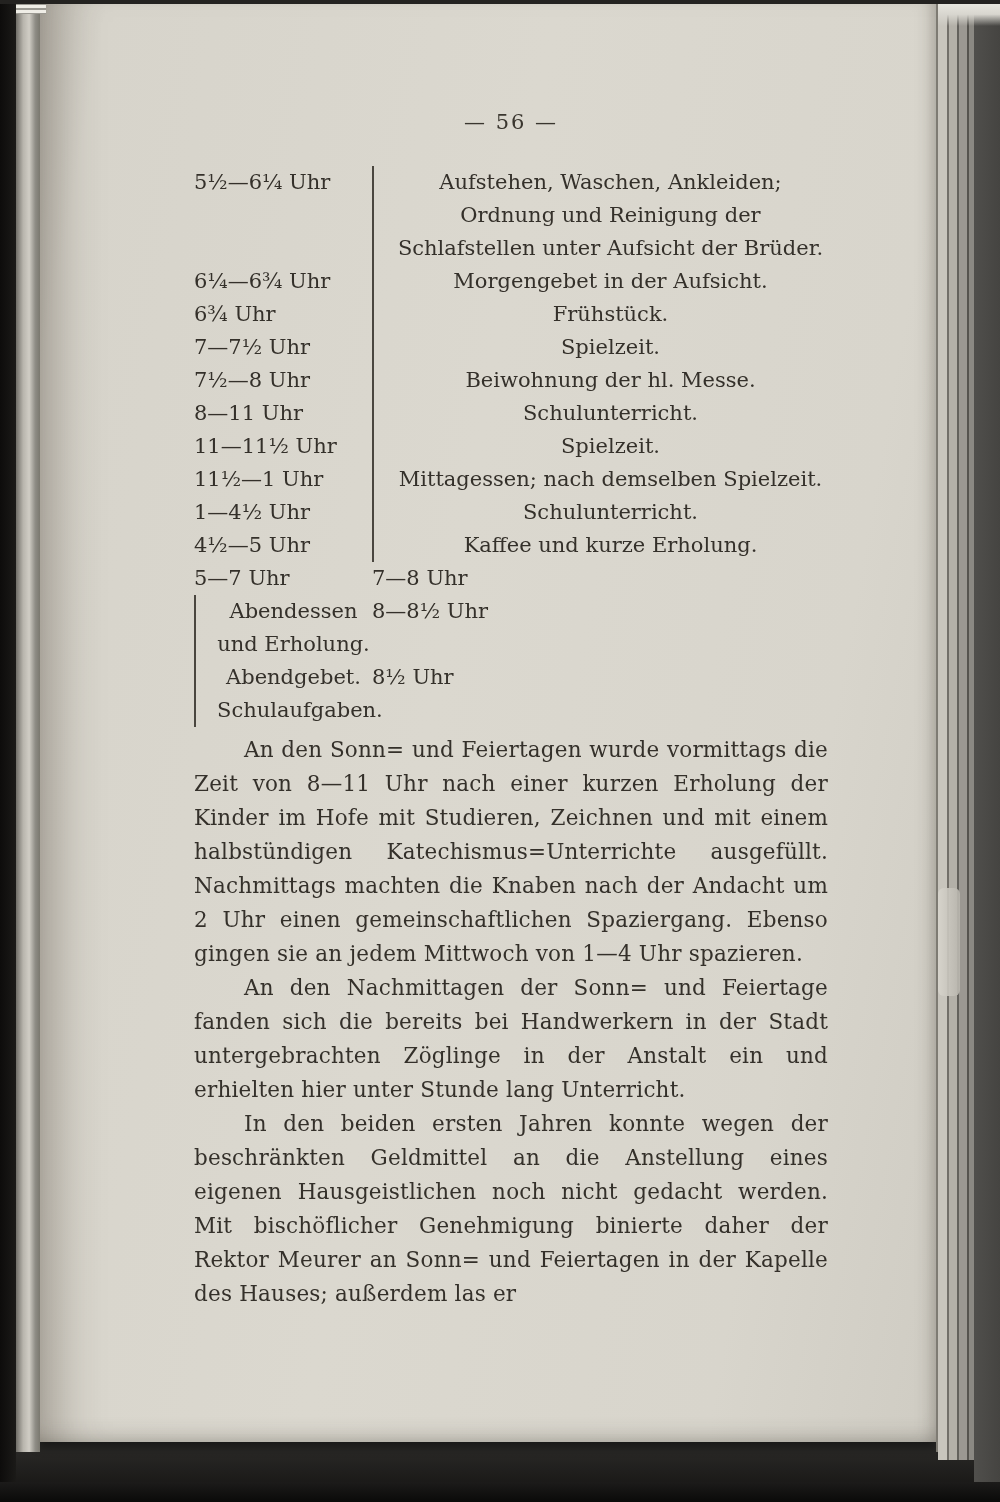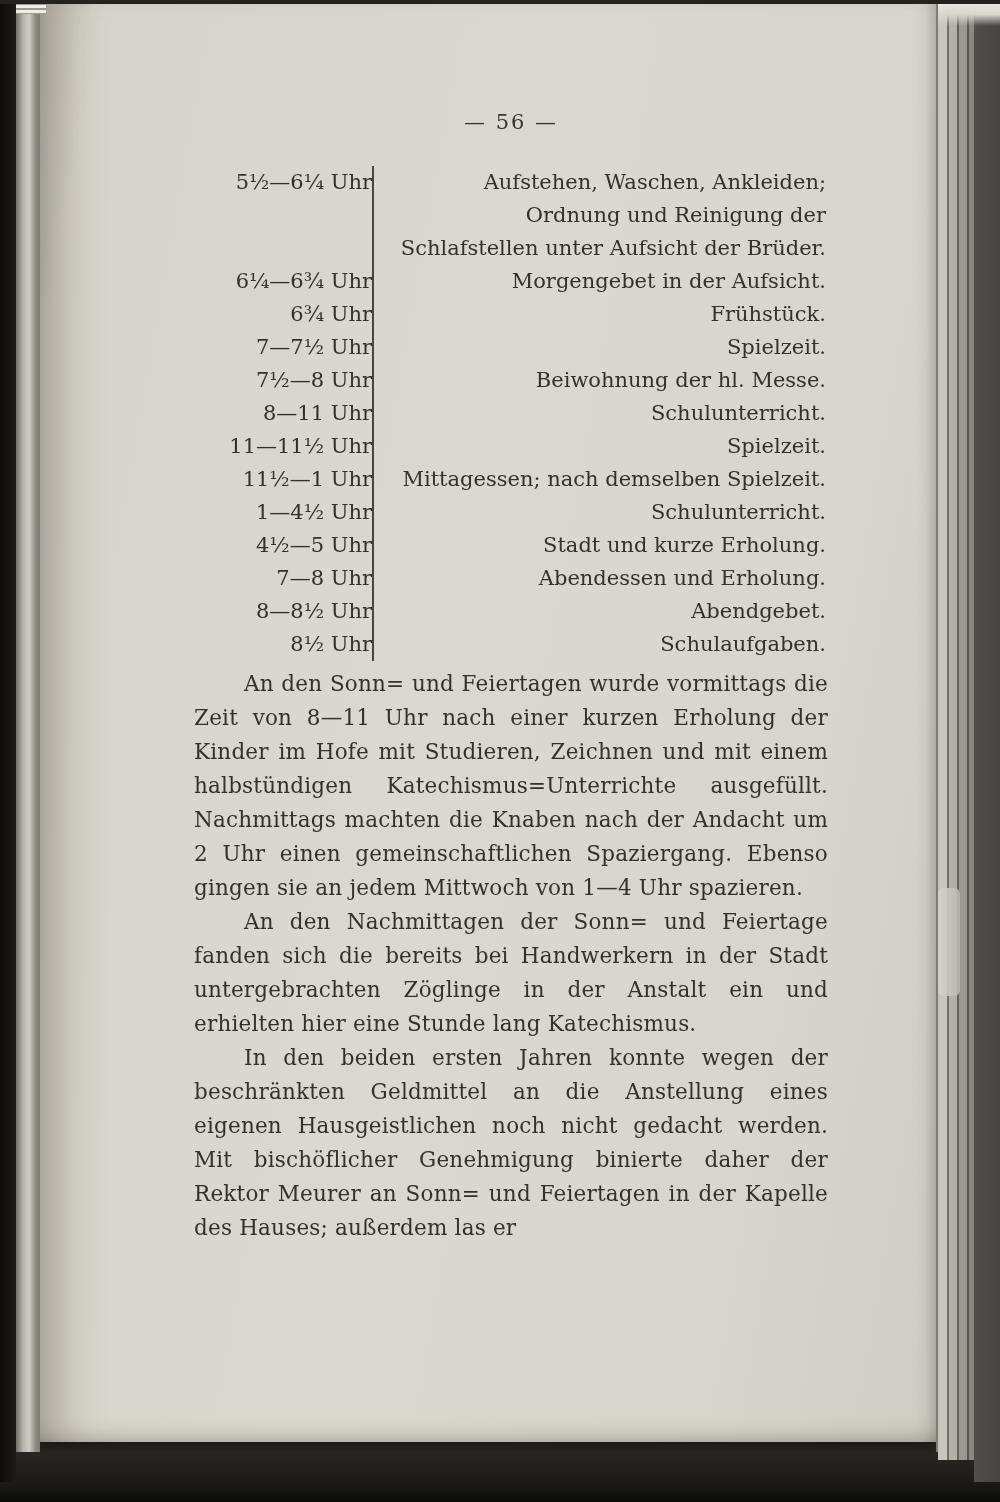--- a/index.html
+++ b/index.html
@@ -77,26 +77,26 @@
   .page-number {
     text-align:center; font-size:21px; letter-spacing:2px;
     margin-bottom:32px; color:#3a362f;
   }
   .schedule {
     display:grid;
     grid-template-columns:178px 1fr;
     font-size:21px; line-height:33px;
   }
   .schedule .t {
-    text-align:right; white-space:nowrap;
+    text-align:left; white-space:nowrap;
   }
   .schedule .a {
     border-left:2px solid #4a463f;
     padding-left:21px; padding-right:2px;
-    text-align:right;
+    text-align:center;
   }
   .body-text { margin-top:6px; }
   .body-text p {
     font-size:21.5px; line-height:34px;
     text-align:justify; text-indent:50px;
     letter-spacing:.2px;
   }
 </style>
 </head>
 <body>
@@ -125,32 +125,33 @@
         <div class="a">Beiwohnung der hl. Messe.</div>
         <div class="t">8—11 Uhr</div>
         <div class="a">Schulunterricht.</div>
         <div class="t">11—11½ Uhr</div>
         <div class="a">Spielzeit.</div>
         <div class="t">11½—1 Uhr</div>
         <div class="a">Mittagessen; nach demselben Spielzeit.</div>
         <div class="t">1—4½ Uhr</div>
         <div class="a">Schulunterricht.</div>
         <div class="t">4½—5 Uhr</div>
-        <div class="a">Stadt und kurze Erholung.</div>
+        <div class="a">Kaffee und kurze Erholung.</div>
+        <div class="t">5—7 Uhr</div>
         <div class="t">7—8 Uhr</div>
         <div class="a">Abendessen und Erholung.</div>
         <div class="t">8—8½ Uhr</div>
         <div class="a">Abendgebet.</div>
         <div class="t">8½ Uhr</div>
         <div class="a">Schulaufgaben.</div>
       </div>
 
       <div class="body-text">
         <p>An den Sonn= und Feiertagen wurde vormittags die Zeit von 8—11 Uhr nach einer kurzen Erholung der Kinder im Hofe mit Studieren, Zeichnen und mit einem halbstündigen Katechismus=Unterrichte ausgefüllt. Nachmittags machten die Knaben nach der Andacht um 2 Uhr einen gemeinschaftlichen Spaziergang. Ebenso gingen sie an jedem Mittwoch von 1—4 Uhr spazieren.</p>
-        <p>An den Nachmittagen der Sonn= und Feiertage fanden sich die bereits bei Handwerkern in der Stadt untergebrachten Zöglinge in der Anstalt ein und erhielten hier eine Stunde lang Katechismus.</p>
+        <p>An den Nachmittagen der Sonn= und Feiertage fanden sich die bereits bei Handwerkern in der Stadt untergebrachten Zöglinge in der Anstalt ein und erhielten hier unter Stunde lang Unterricht.</p>
         <p>In den beiden ersten Jahren konnte wegen der beschränkten Geldmittel an die Anstellung eines eigenen Hausgeistlichen noch nicht gedacht werden. Mit bischöflicher Genehmigung binierte daher der Rektor Meurer an Sonn= und Feiertagen in der Kapelle des Hauses; außerdem las er</p>
       </div>
 
     </div>
   </div>
 
   <div class="edge-right-line"></div>
   <div class="edge-right-pages"></div>
   <div class="edge-right-dark"></div>
   <div class="corner-top-right"></div>

